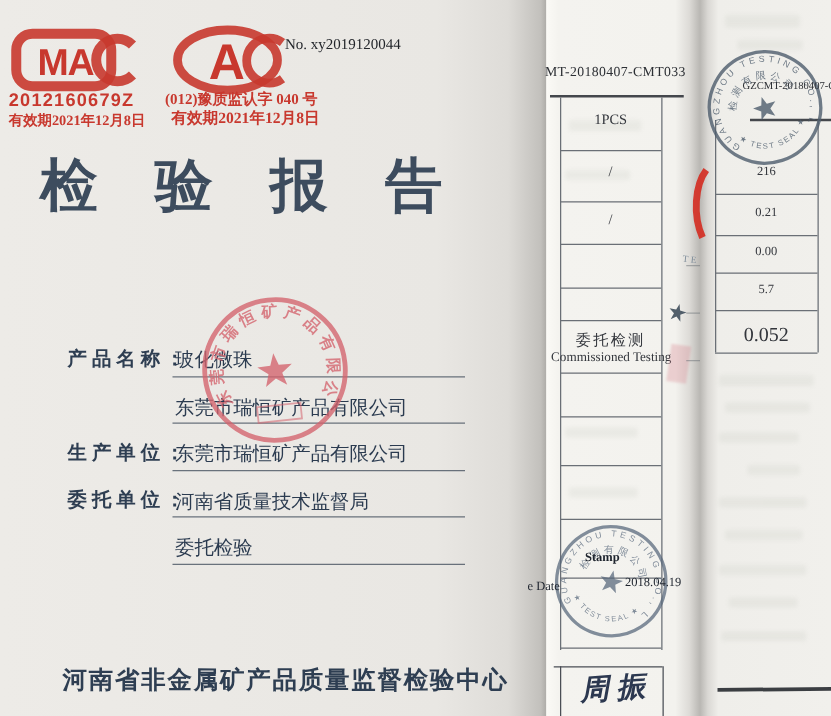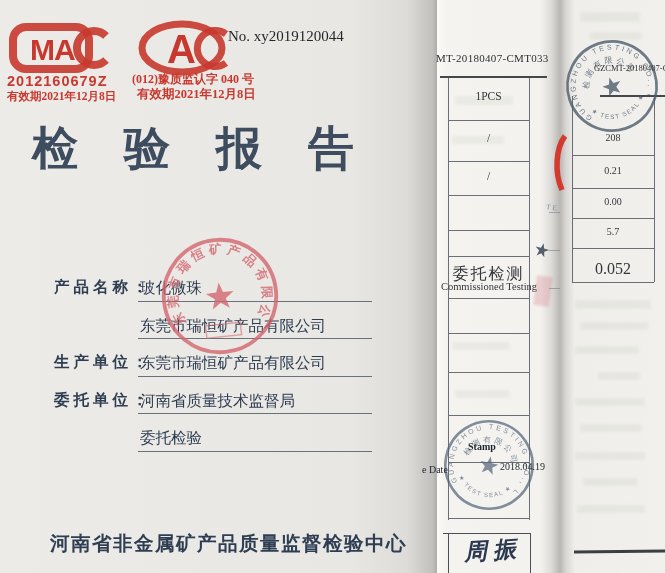--- a/index.html
+++ b/index.html
@@ -46,21 +46,21 @@
   <div class="abs red" style="left:7px;top:89px;font-size:11.5px;font-weight:bold;">有效期2021年12月8日</div>
 
   <svg class="abs" style="left:138px;top:20px;" width="96" height="56" viewBox="0 0 96 56">
     <ellipse cx="44" cy="28" rx="40" ry="24" fill="none" stroke="#c8382e" stroke-width="7" opacity="0.9"></ellipse>
     <path d="M 88 14 A 18 18 0 1 0 88 43" fill="none" stroke="#c8382e" stroke-width="7" opacity="0.9"></path>
     <text x="29" y="43" font-size="40" font-weight="bold" fill="#c8382e" font-family="Liberation Sans, sans-serif">A</text>
   </svg>
   <div class="abs red" style="left:132px;top:71px;font-size:12px;font-weight:bold;">(012)豫质监认字 040 号</div>
   <div class="abs red" style="left:137px;top:86px;font-size:12.5px;font-weight:bold;">有效期2021年12月8日</div>
 
-  <div class="abs" style="left:228px;top:28px;font-size:15px;color:#23262b;text-align:center;">No. xy2019120044</div>
+  <div class="abs" style="left:228px;top:28px;font-size:12px;color:#23262b;text-align:center;">No. xy2019120044</div>
 
   <div class="abs field-label" style="left:54px;top:277px;">产品名称：</div>
 
   <div class="abs" id="title" style="left:32px;top:124px;">检验报告</div>
   <div class="abs field-value" style="left:140px;top:278px;">玻化微珠</div>
   <div class="underline" style="top:301px;"></div>
 
   <div class="abs field-value" style="left:140px;top:316px;">东莞市瑞恒矿产品有限公司</div>
   <div class="underline" style="top:338px;"></div>
 
@@ -107,21 +107,21 @@
   <div class="hline" style="left:448px;top:298px;width:81px;"></div>
   <div class="hline" style="left:448px;top:333px;width:81px;"></div>
   <div class="hline" style="left:448px;top:372px;width:81px;"></div>
   <div class="hline" style="left:448px;top:415px;width:81px;"></div>
   <div class="hline" style="left:448px;top:462px;width:81px;"></div>
   <div class="hline" style="left:448px;top:518px;width:81px;"></div>
 
   <div class="cellText" style="left:448px;top:90px;width:81px;font-size:11.5px;">1PCS</div>
   <div class="cellText" style="left:448px;top:132px;width:81px;font-size:11.5px;">/</div>
   <div class="cellText" style="left:448px;top:170px;width:81px;font-size:11.5px;">/</div>
-  <div class="cellText" style="left:448px;top:264px;width:81px;font-size:16px;letter-spacing:2px;">委托检测</div>
+  <div class="cellText" style="left:448px;top:264px;width:81px;font-size:12px;letter-spacing:2px;">委托检测</div>
   <div class="cellText" style="left:437px;top:281px;width:104px;font-size:10.5px;">Commissioned Testing</div>
 
   <div class="abs" style="left:546px;top:203px;font-size:7.5px;color:#7e8c99;letter-spacing:2px;transform:rotate(6deg);">TE</div>
   <svg class="abs" style="left:531px;top:239px;transform:rotate(14deg);opacity:.88;" width="22" height="22" viewBox="0 0 110 110">
     <polygon fill="#3d4c5a" points="55,20 63,45 90,46 68,61 75,88 55,72 35,88 42,61 20,46 47,45"></polygon>
   </svg>
   <div class="abs" style="left:535px;top:276px;width:16px;height:30px;background:#d77f8a;opacity:.3;filter:blur(1px);transform:rotate(8deg);"></div>
   <div class="hline" style="left:549px;top:212px;width:11px;opacity:.5;"></div>
   <div class="hline" style="left:549px;top:250px;width:11px;opacity:.5;"></div>
   <div class="hline" style="left:549px;top:288px;width:11px;opacity:.5;"></div>
@@ -168,21 +168,21 @@
 
   <div class="thickline" style="left:600px;top:95px;width:65px;"></div>
   <div class="vline" style="left:572px;top:96px;height:186px;"></div>
   <div class="vline" style="left:654px;top:96px;height:186px;"></div>
   <div class="hline" style="left:572px;top:155px;width:82px;"></div>
   <div class="hline" style="left:572px;top:188px;width:82px;"></div>
   <div class="hline" style="left:572px;top:218px;width:82px;"></div>
   <div class="hline" style="left:572px;top:248px;width:82px;"></div>
   <div class="hline" style="left:572px;top:282px;width:82px;"></div>
 
-  <div class="cellText" style="left:572px;top:132px;width:82px;font-size:10px;">208</div>
+  <div class="cellText" style="left:572px;top:132px;width:82px;font-size:10px;">216</div>
   <div class="cellText" style="left:572px;top:165px;width:82px;font-size:10px;">0.21</div>
   <div class="cellText" style="left:572px;top:196px;width:82px;font-size:10px;">0.00</div>
   <div class="cellText" style="left:572px;top:226px;width:82px;font-size:10px;">5.7</div>
   <div class="cellText" style="left:572px;top:260px;width:82px;font-size:16px;">0.052</div>
 
   <svg class="abs" style="left:563px;top:37px;opacity:.8;transform:rotate(-18deg);" width="98" height="98" viewBox="0 0 110 110">
     <defs>
       <path id="arc-r1" d="M 23.6,81.4 A 41 41 0 1 1 86.4,81.4" fill="none"></path>
       <path id="arc-r2" d="M 32.5,68 A 26 26 0 1 1 77.5,68" fill="none"></path>
       <path id="arc-r3" d="M 19.3,64.6 A 37 37 0 0 0 90.7,64.6" fill="none"></path>

